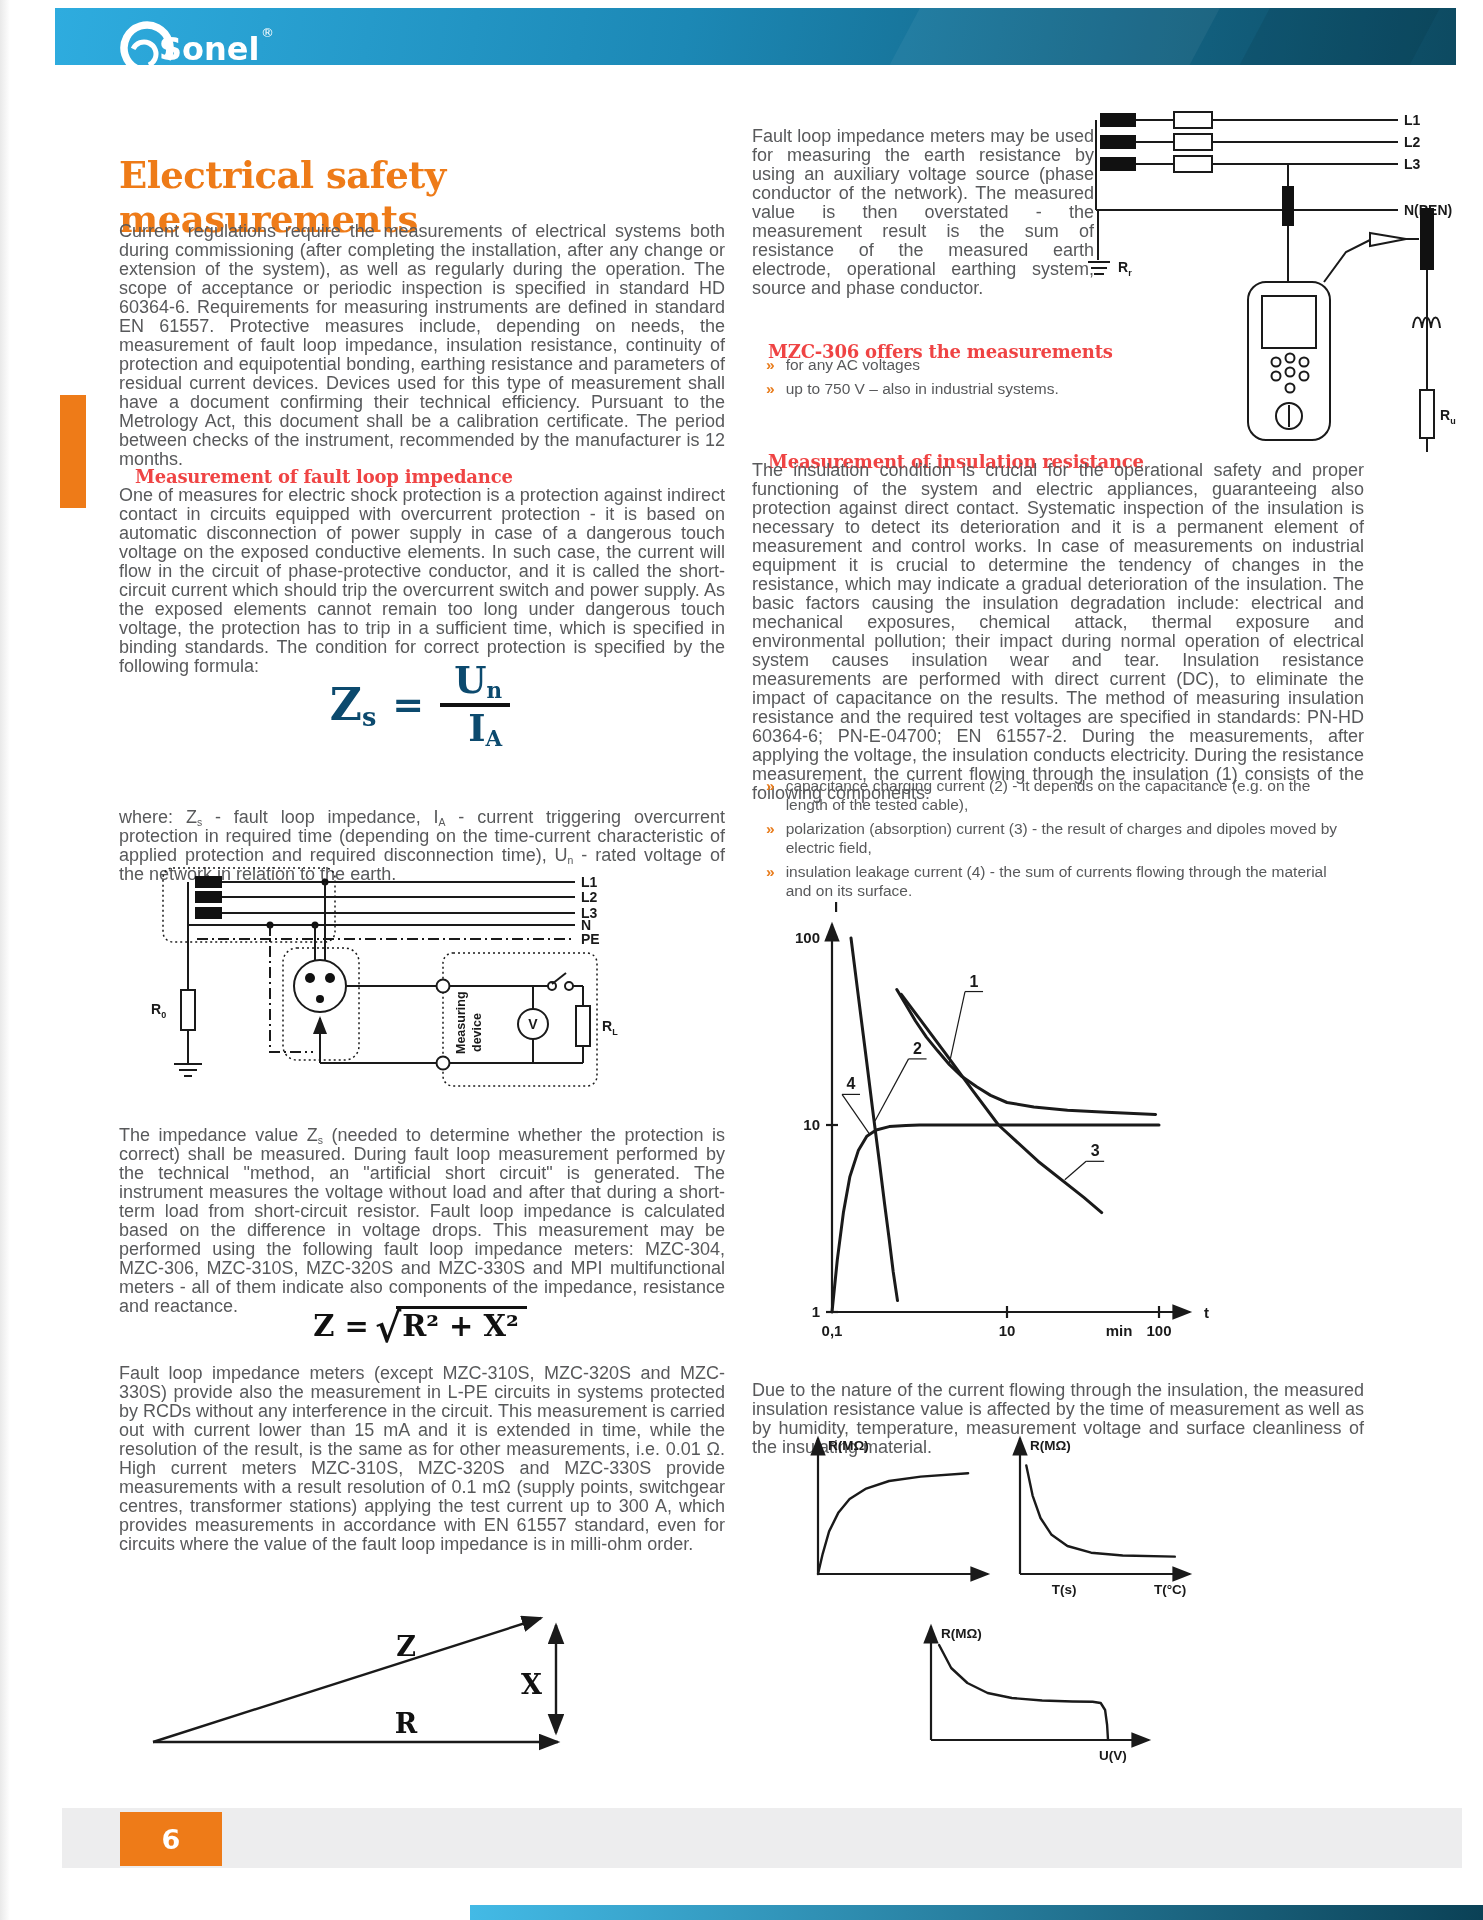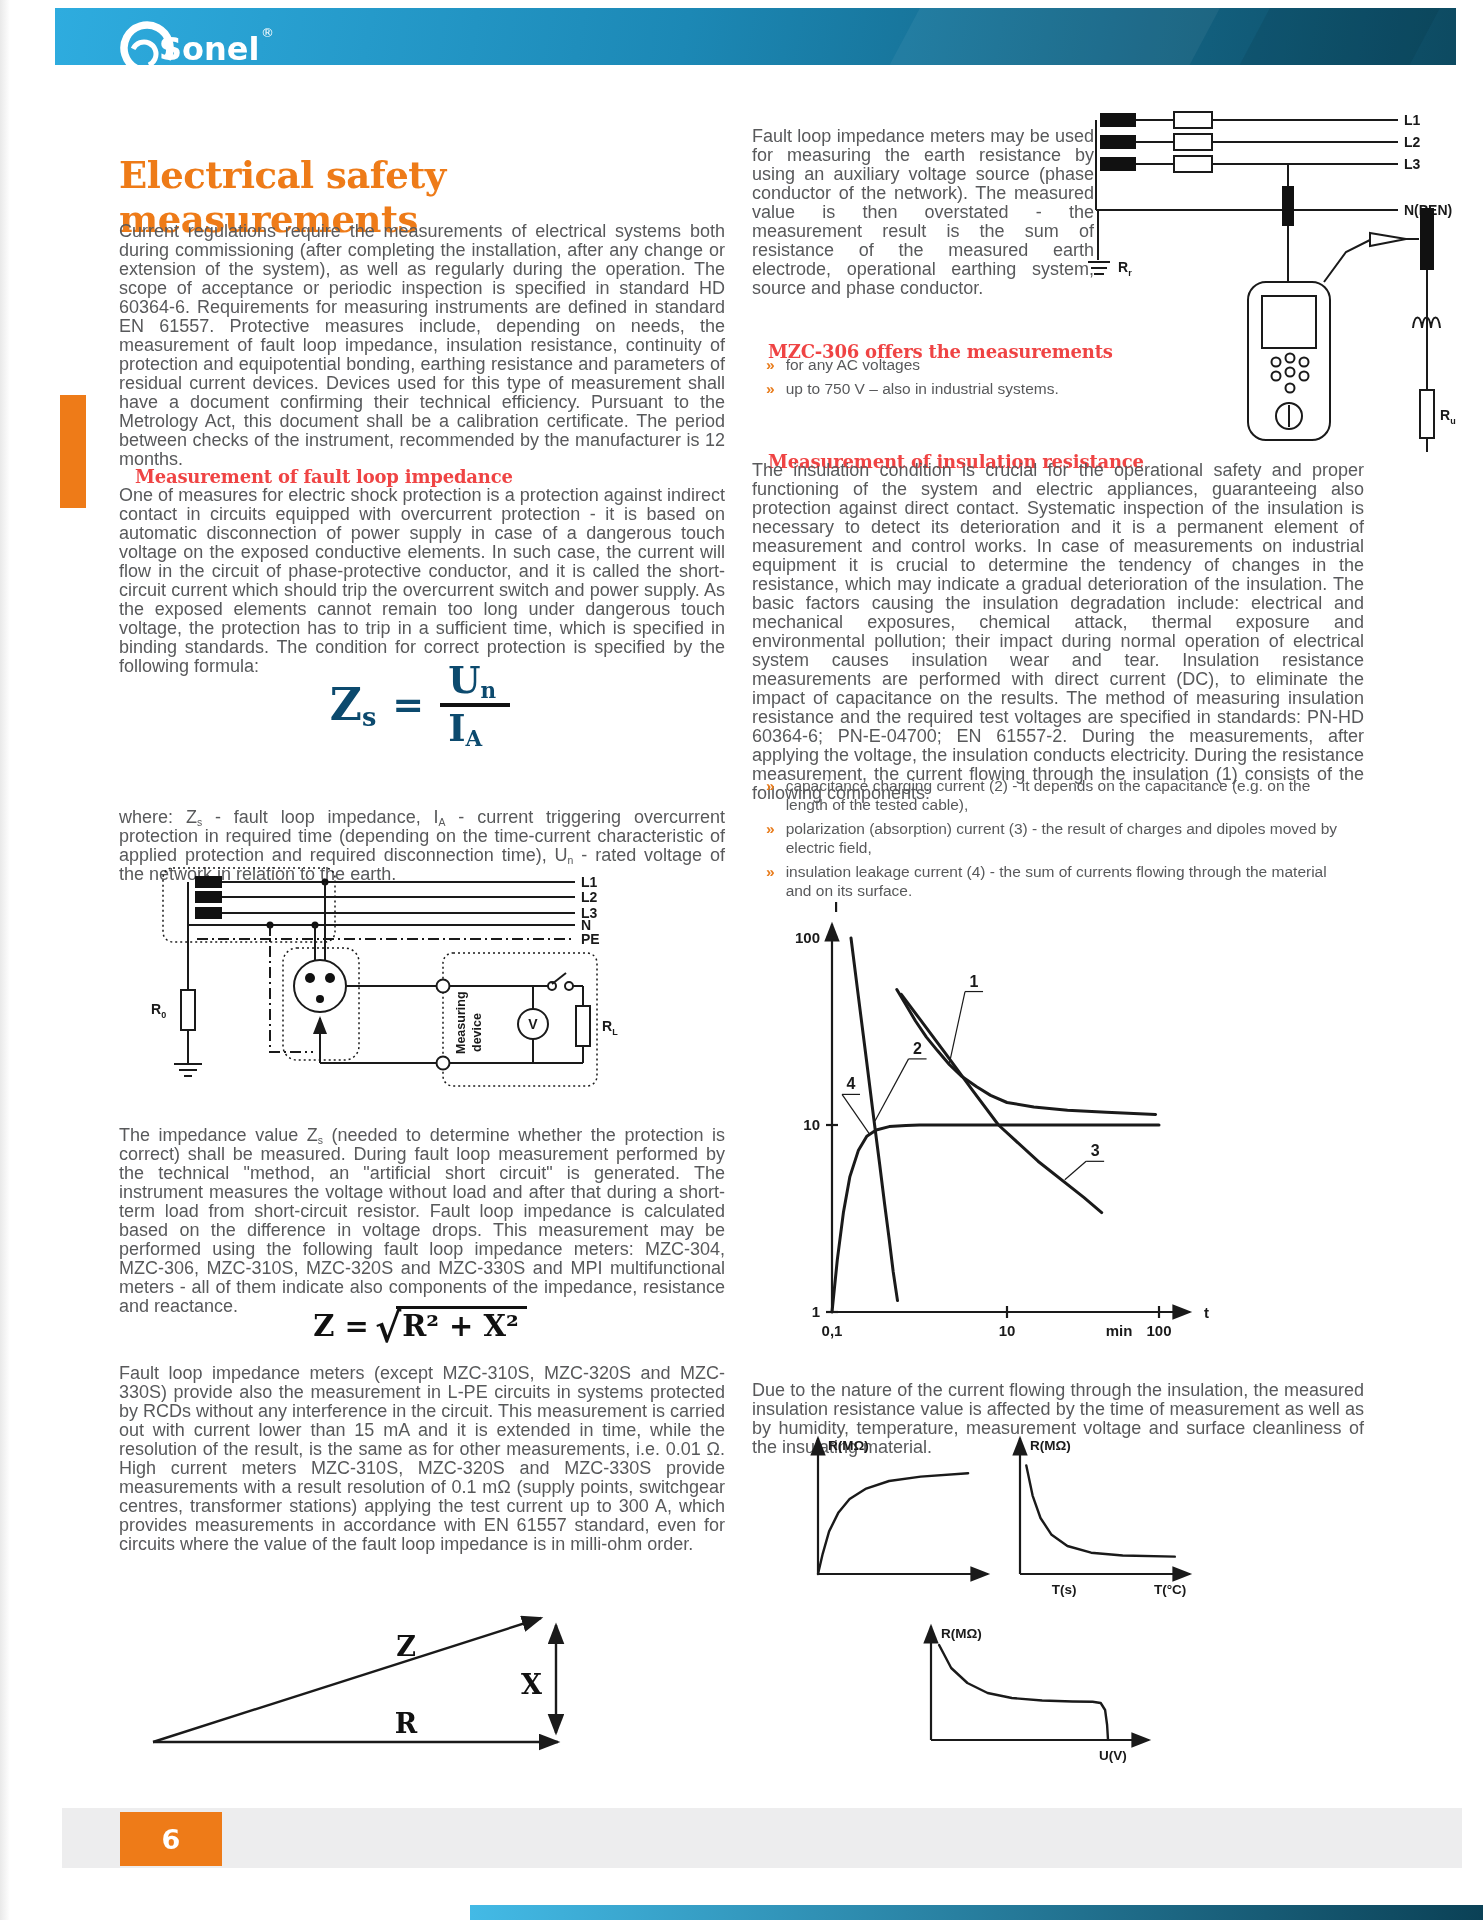--- a/index.html
+++ b/index.html
@@ -31,21 +31,21 @@
   sub{font-size:58%;line-height:0;vertical-align:-0.25em;}
   .blist{position:absolute;margin:0;padding:0;list-style:none;font-size:15.5px;line-height:19px;
          color:#58595b;}
   .blist li{display:flex;gap:11px;margin:0 0 5px 14px;}
   .bm{color:#e87d1e;font-weight:bold;}
   
   .formula1{position:absolute;left:115px;top:662px;width:610px;display:flex;justify-content:center;
             align-items:center;gap:16px;font-family:"DejaVu Serif",serif;font-weight:bold;color:#0c4a6e;}
   .f-lhs{font-size:44px;}
   .f-eq{font-size:38px;}
-  .frac{display:flex;flex-direction:column;align-items:flex-start;}
+  .frac{display:flex;flex-direction:column;align-items:flex-end;}
   .frac .num,.frac .den{font-size:37px;line-height:1.02;padding:0 8px;}
   .frac .bar{height:4px;background:#111;width:100%;min-width:70px;margin:3px 0;}
   .formula2{position:absolute;left:115px;top:1304px;width:610px;text-align:center;
             font-family:"DejaVu Serif",serif;font-weight:bold;font-size:29px;color:#111;}
   .rad{font-size:40px;vertical-align:-6px;margin:0 -5px 0 6px;}
   .radicand{border-top:3px solid #111;padding:0 8px 0 6px;}
   
   svg{position:absolute;overflow:visible;}
   .ax{stroke:#1a1a1a;stroke-width:2.2;fill:none;}
   .t{stroke-width:2.4;}

